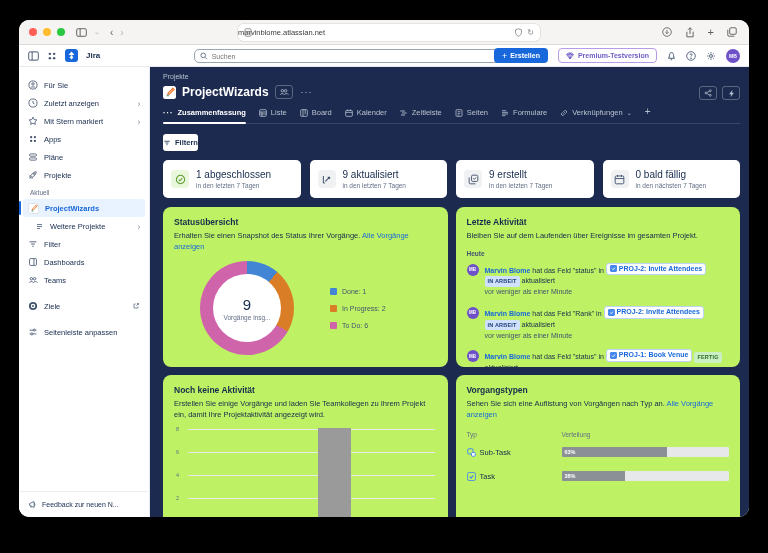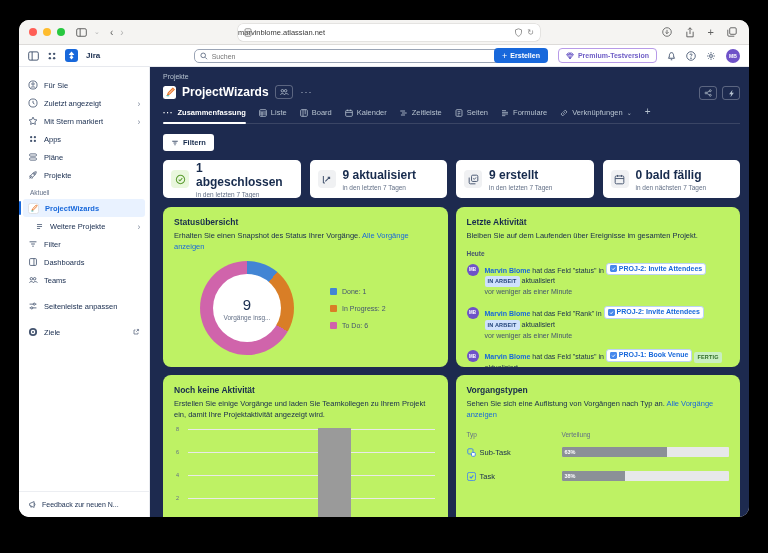--- a/index.html
+++ b/index.html
@@ -46,28 +46,28 @@
   .breadcrumb{font-size:7px;color:#b6c2cf;cursor:pointer}
   .titlerow{display:flex;align-items:center;gap:6px;margin-top:5px}
   .ptitle{font-size:12px;font-weight:bold;color:#fff}
   .hbtn{height:14px;min-width:18px;border:1px solid rgba(255,255,255,.28);border-radius:3px;display:flex;align-items:center;justify-content:center;color:#b6c2cf;cursor:pointer;padding:0 3px}
   .hdots{color:#b6c2cf;font-size:9px;letter-spacing:1px;cursor:pointer;margin-left:2px}
   .headbtns{position:absolute;right:9px;top:19px;display:flex;gap:5px}
   .tabs{display:flex;align-items:flex-end;gap:13px;margin-top:7px;border-bottom:1px solid rgba(255,255,255,.13)}
   .tab{display:flex;align-items:center;gap:4px;font-size:7.5px;color:#b6c2cf;padding-bottom:6px;position:relative;cursor:pointer;white-space:nowrap}
   .tab.active{color:#fff;font-weight:bold}
   .tab.active::after{content:"";position:absolute;left:0;right:0;bottom:-1px;height:2px;background:#fff;border-radius:1px}
-  .filterbtn{margin-top:10px;display:inline-flex;align-items:center;gap:4px;background:#fff;color:#172b4d;font-size:7.5px;font-weight:bold;height:17px;padding:0 8px;border-radius:3px;cursor:pointer;border:none}
+  .filterbtn{margin-top:10px;display:inline-flex;align-items:center;gap:4px;background:#fff;color:#172b4d;font-size:7.5px;font-weight:bold;height:17px;padding:0 0;border-radius:3px;cursor:pointer;border:none}
 
   .statrow{display:flex;gap:9px;margin-top:9px}
   .stat{flex:1;background:#fff;border-radius:5px;height:38px;display:flex;align-items:center;padding:0 8px;gap:7px;cursor:pointer}
   .staticon{width:18px;height:18px;border-radius:4px;display:flex;align-items:center;justify-content:center;flex:none}
   .ic-gray{background:#f0f1f3}
   .ic-green{background:#e9f7dd}
-  .stat .t{font-size:12px;font-weight:bold;color:#172b4d}
+  .stat .t{font-size:10px;font-weight:normal;color:#172b4d}
   .stat .s{font-size:6.5px;color:#626f86;margin-top:2px}
 
   .grid{display:grid;grid-template-columns:1fr 1fr;gap:8px;margin-top:9px}
   .card{background:#bef264;border-radius:8px;color:#172b4d;padding:10px 11px;position:relative}
   .card.r1{height:160px}
   .card.r2{height:170px}
   .card h3{font-size:8.5px;font-weight:bold;margin-bottom:4px}
   .desc{font-size:7.5px;line-height:1.4;color:#172b4d}
   .link{color:#1868db;cursor:pointer}
 
@@ -242,21 +242,21 @@
             <circle cx="8" cy="6.3" r="1.9"></circle>
             <path d="M4.3 12.6c.7-2.3 6.7-2.3 7.4 0"></path>
           </svg>
         <span>Für Sie</span>
       </div>
       <div class="sitem">
         <svg width="10" height="10" viewBox="0 0 16 16" fill="none" stroke="#44546f" stroke-width="1.3">
             <circle cx="8" cy="8" r="6.5"></circle>
             <path d="M8 4.5V8l2.4 1.6"></path>
           </svg>
-        <span>Zuletzt angezeigt</span>
+        <span>Zuletzt anzeigen</span>
           <span class="chev">›</span>
       </div>
       <div class="sitem">
         <svg width="10" height="10" viewBox="0 0 16 16" fill="none" stroke="#44546f" stroke-width="1.3">
             <path d="M8 1.8l1.9 3.9 4.3.6-3.1 3 .7 4.2L8 11.5l-3.8 2 .7-4.2-3.1-3 4.3-.6z"></path>
           </svg>
         <span>Mit Stern markiert</span>
           <span class="chev">›</span>
       </div>
       <div class="sitem">
@@ -320,41 +320,41 @@
       <div class="sitem">
         <svg width="10" height="10" viewBox="0 0 16 16" fill="none" stroke="#44546f" stroke-width="1.3">
             <circle cx="5.4" cy="6" r="2"></circle>
             <circle cx="10.6" cy="6" r="2"></circle>
             <path d="M2.2 12.2c.6-2.2 5.8-2.2 6.4 0M8.6 12.2c.6-2.2 5.8-2.2 6.4 0"></path>
           </svg>
         <span>Teams</span>
       </div>
 
       <div class="sitem gap-top">
-        <svg width="10" height="10" viewBox="0 0 16 16" fill="none" stroke="#44546f" stroke-width="1.3">
-            <path d="M2.5 5h11M2.5 11h11"></path>
-            <circle cx="10" cy="5" r="1.7" fill="#fff"></circle>
-            <circle cx="6" cy="11" r="1.7" fill="#fff"></circle>
-          </svg>
-        <span>Seitenleiste anpassen</span>
-      </div>
-
-      <div class="sitem gap-top">
         <svg width="10" height="10" viewBox="0 0 16 16">
             <circle cx="8" cy="8" r="6.5" fill="#44546f"></circle>
             <circle cx="8" cy="8" r="3.6" fill="#fff"></circle>
             <circle cx="8" cy="8" r="1.6" fill="#44546f"></circle>
           </svg>
         <span>Ziele</span>
         <span class="chev" style="transform:none">
           <svg width="8" height="8" viewBox="0 0 14 14" fill="none" stroke="#626f86" stroke-width="1.4">
               <path d="M6 3.5H3.5v7h7V8"></path>
               <path d="M8.5 2.5h3v3M11.3 2.7L7.5 6.5"></path>
             </svg>
         </span>
+      </div>
+
+      <div class="sitem gap-top">
+        <svg width="10" height="10" viewBox="0 0 16 16" fill="none" stroke="#44546f" stroke-width="1.3">
+            <path d="M2.5 5h11M2.5 11h11"></path>
+            <circle cx="10" cy="5" r="1.7" fill="#fff"></circle>
+            <circle cx="6" cy="11" r="1.7" fill="#fff"></circle>
+          </svg>
+        <span>Seitenleiste anpassen</span>
       </div>
 
       <div class="sfoot">
         <svg width="9" height="9" viewBox="0 0 14 14" fill="none" stroke="#44546f" stroke-width="1.2">
             <path d="M2.5 8.5v-3l7-3v9z"></path>
             <path d="M9.5 5c1.8.4 1.8 3.6 0 4M4.2 8.8l.8 3.2"></path>
           </svg>
         <span>Feedback zur neuen N...</span>
       </div>
     </div>

